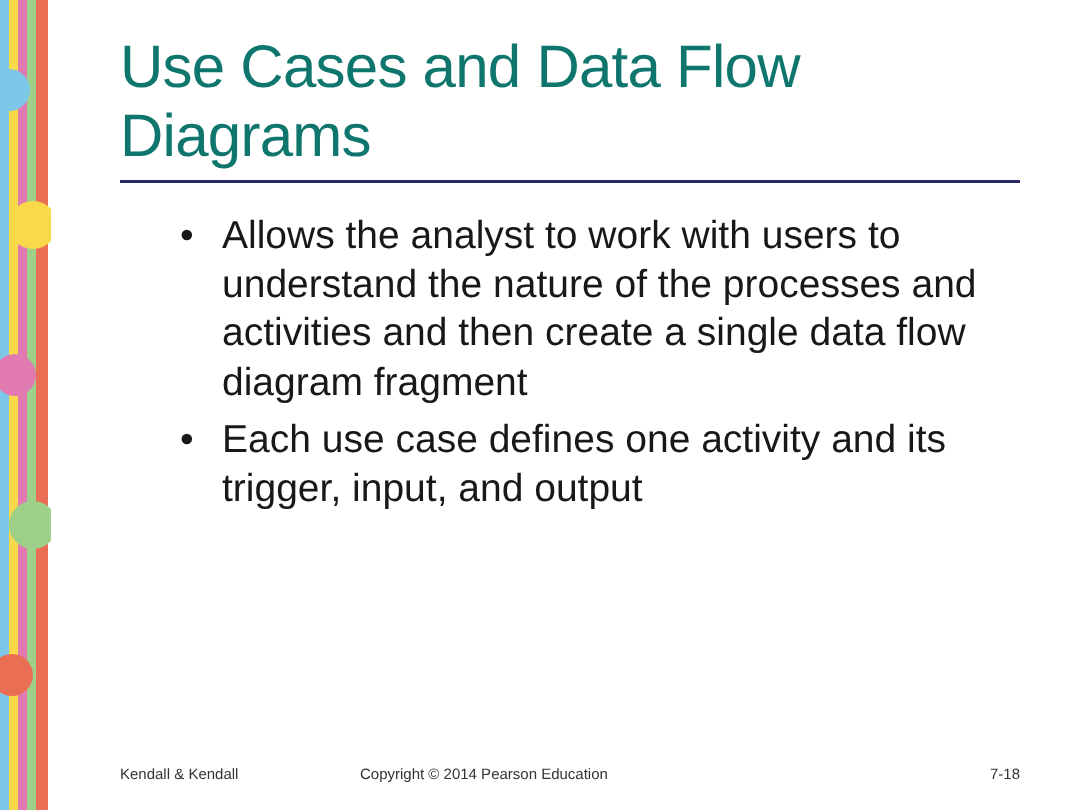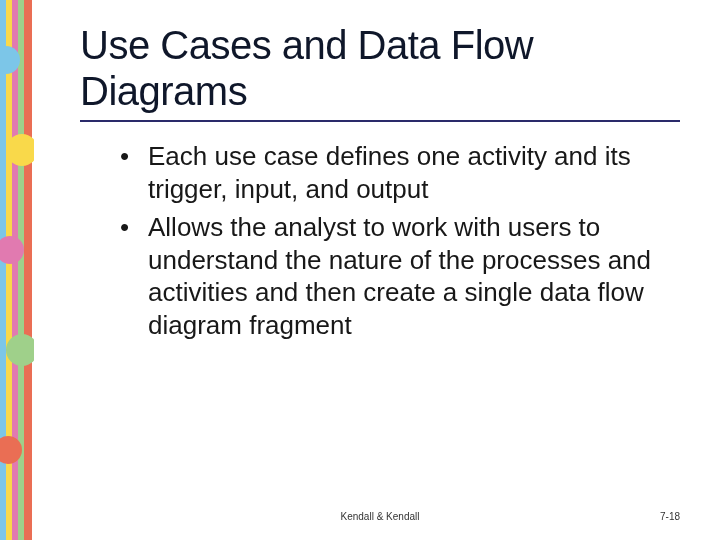--- a/index.html
+++ b/index.html
@@ -21,21 +21,21 @@
   }
   .content {
     position: absolute;
     left: 80px;
     top: 22px;
     width: 600px;
   }
   .title {
     font-size: 40px;
     line-height: 1.15;
-    color: #0f172a;
+    color: #0f766e;
     font-weight: 400;
     margin: 0 0 6px 0;
     letter-spacing: -0.5px;
   }
   .rule {
     border: none;
     border-top: 2px solid #2a2a6a;
     margin: 0 0 18px 0;
     width: 600px;
   }
@@ -61,21 +61,21 @@
     color: #181818;
   }
   .footer {
     position: absolute;
     bottom: 18px;
     left: 80px;
     width: 600px;
     font-size: 10px;
     color: #333;
     display: flex;
-    justify-content: center;
+    justify-content: flex-start;
   }
   .footer .copy {
     position: absolute;
     left: 160px;
   }
   .footer .page {
     position: absolute;
     right: 0;
   }
 </style>
@@ -95,21 +95,22 @@
     <circle cx="10" cy="250" r="14" fill="#e17ab0"></circle>
     <circle cx="22" cy="350" r="16" fill="#9fd08a"></circle>
     <circle cx="8" cy="450" r="14" fill="#ea6e54"></circle>
   </svg>
 </div>
 
 <div class="content">
   <h1 class="title">Use Cases and Data Flow Diagrams</h1>
   <hr class="rule">
   <ul class="bullets">
+    <li>Allows the analyst to work with users to understand the nature of the processes and activities and then create a single data flow diagram fragment</li>
     <li>Each use case defines one activity and its trigger, input, and output</li>
-    <li>Allows the analyst to work with users to understand the nature of the processes and activities and then create a single data flow diagram fragment</li>
   </ul>
 </div>
 
 <div class="footer">
   <span>Kendall &amp; Kendall</span>
+  <span class="copy">Copyright © 2014 Pearson Education</span>
   <span class="page">7-18</span>
 </div>
 
 </body></html>

